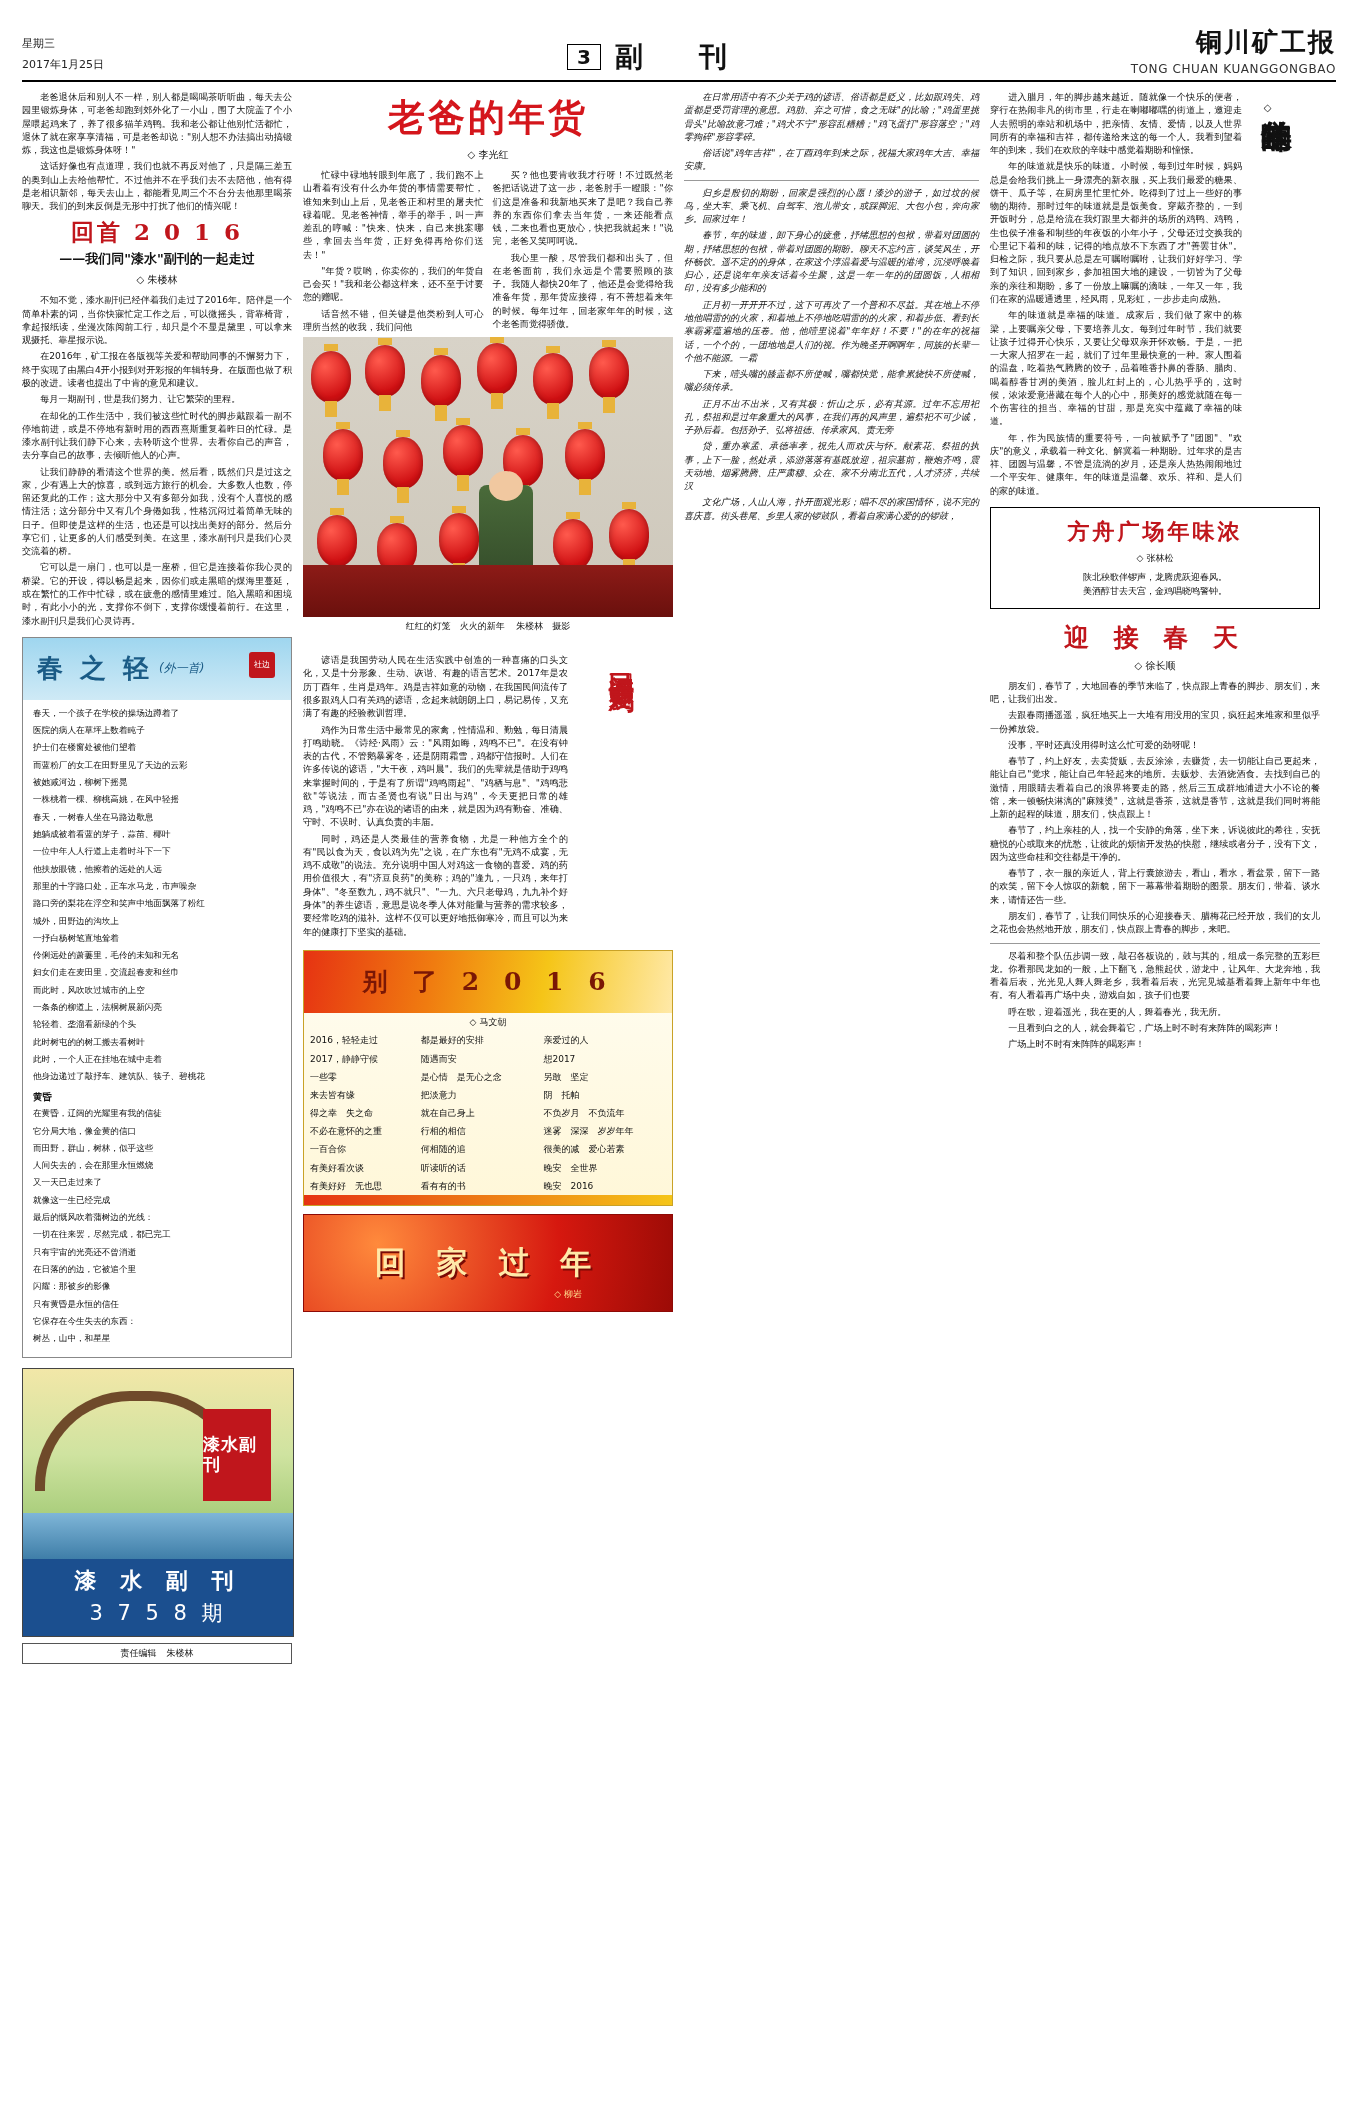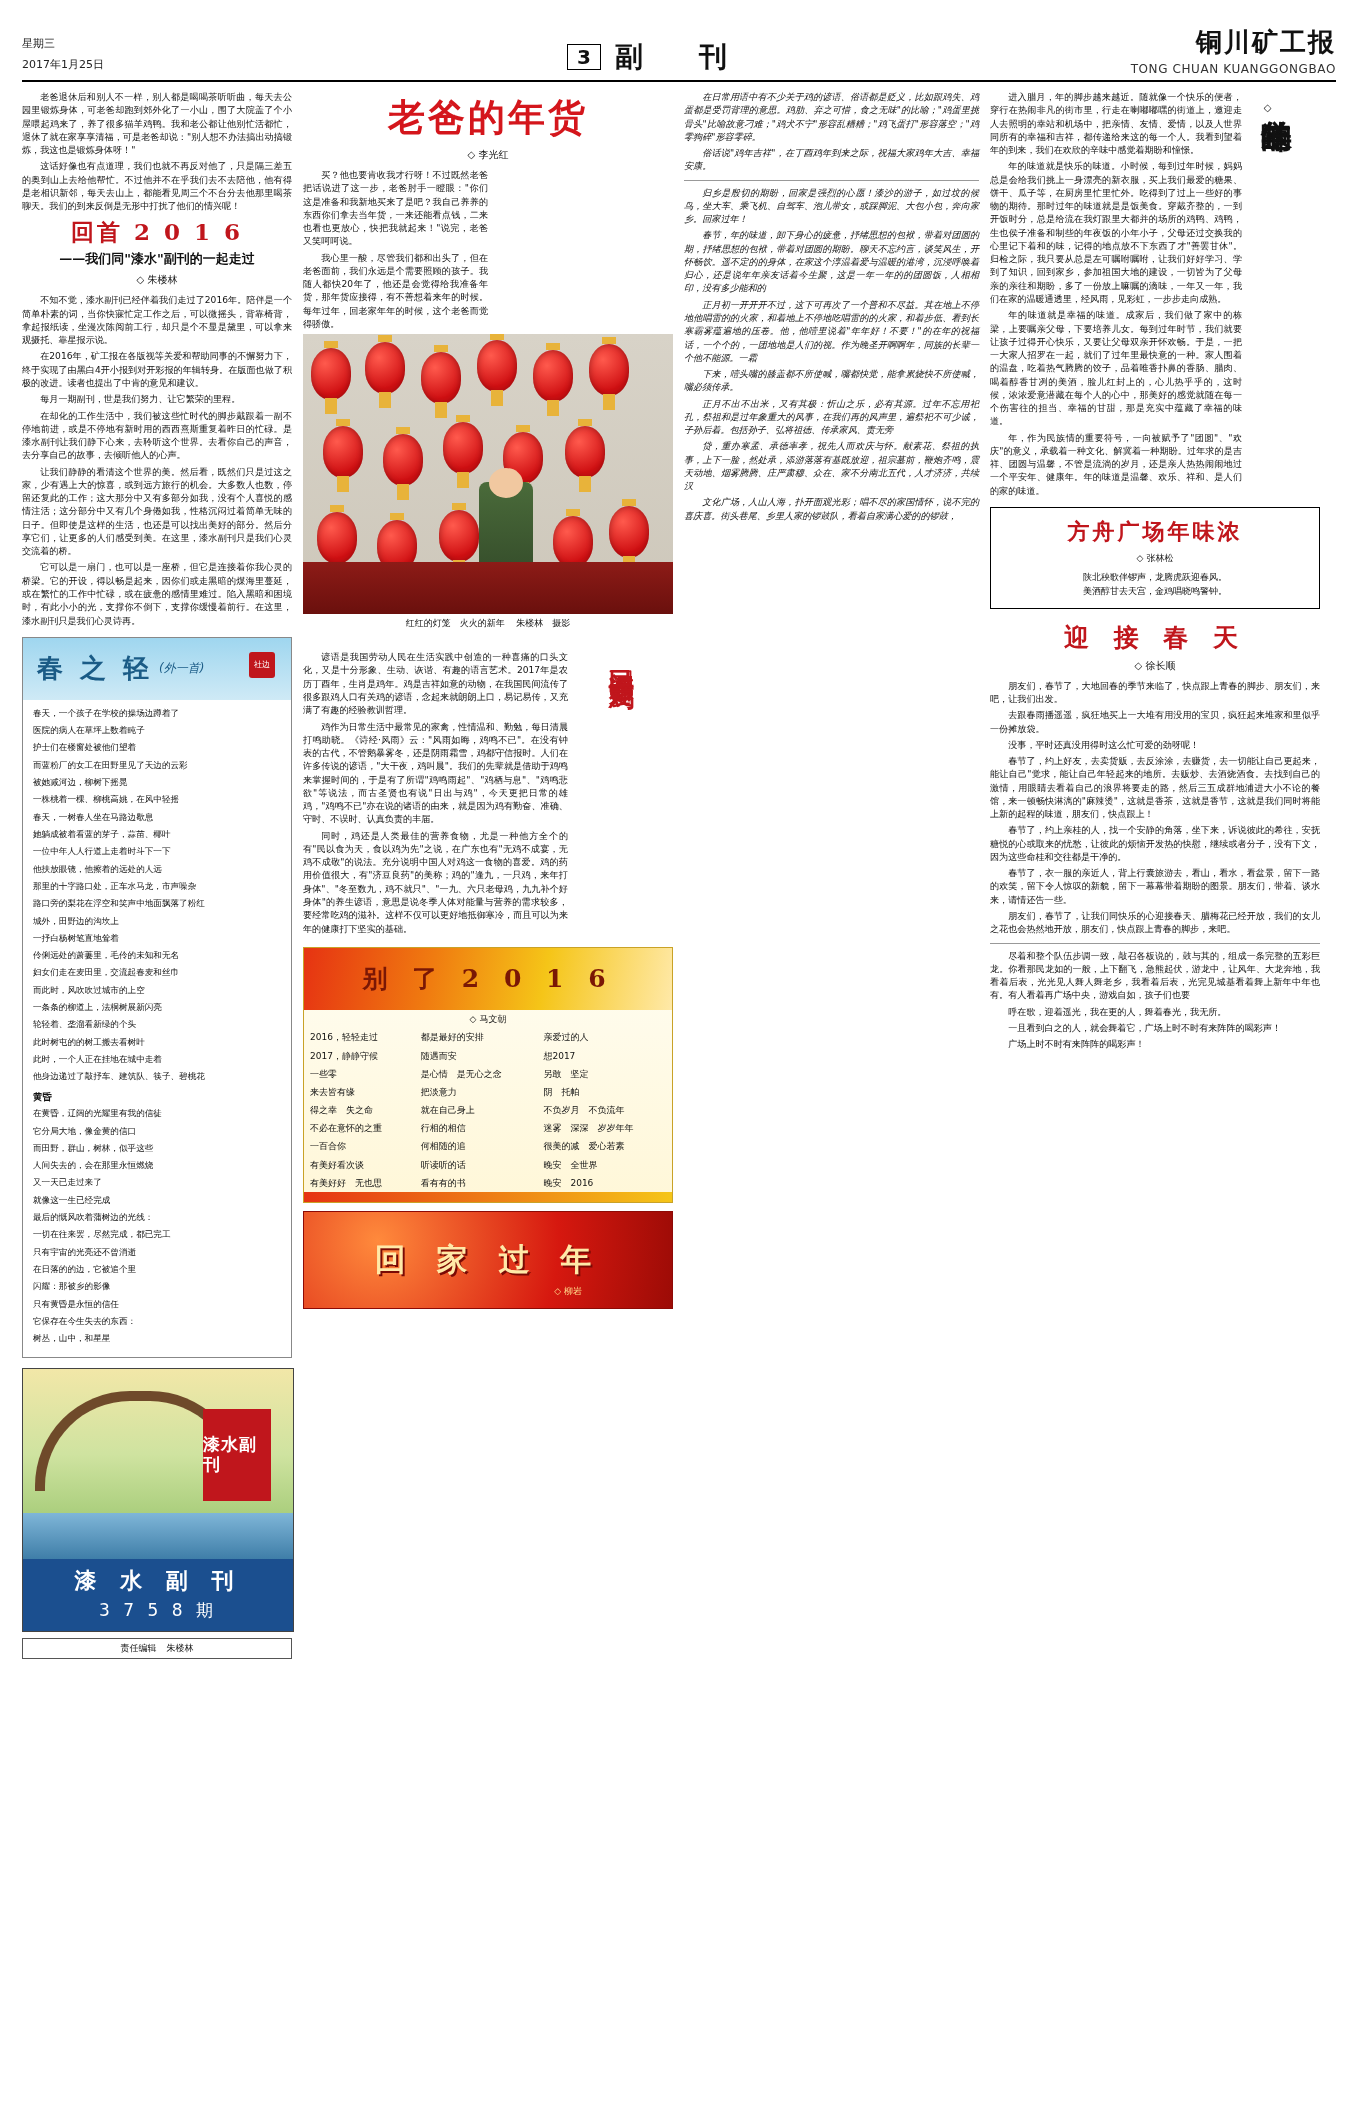--- a/index.html
+++ b/index.html
@@ -74,21 +74,21 @@
   .homebanner .t{font-size:31px;font-weight:bold;color:#ffe9a8;letter-spacing:10px;font-family:"DejaVu Serif","Liberation Serif",serif;text-shadow:2px 2px 0 #7a0a05;}
   .homebanner .sub{position:absolute;bottom:10px;right:90px;font-size:9px;color:#ffd98a;}
   
   .qishui{margin-top:10px;border:1px solid #444;width:100%;}
   .qs-art{height:190px;background:linear-gradient(#f2e7a8 0%,#cfe3a0 45%,#8fbf63 100%);position:relative;overflow:hidden;}
   .qs-art .arch{position:absolute;left:12px;top:22px;width:190px;height:90px;border:10px solid #6f4a2a;border-bottom:none;border-radius:95px 95px 0 0;}
   .qs-art .water{position:absolute;left:0;bottom:0;width:100%;height:46px;background:linear-gradient(#7fb6d8,#3f7ea8);}
   .qs-seal{position:absolute;right:22px;top:40px;width:68px;height:92px;background:#c0161c;color:#fff;display:flex;flex-direction:column;align-items:center;justify-content:center;font-size:17px;font-weight:bold;line-height:1.15;letter-spacing:1px;}
   .qs-bar{background:#1b4f8f;color:#fff;text-align:center;padding:7px 0 9px;}
   .qs-bar .t{font-size:22px;font-weight:bold;letter-spacing:8px;}
-  .qs-bar .n{font-size:17px;letter-spacing:4px;margin-top:3px;}
+  .qs-bar .n{font-size:21px;letter-spacing:4px;margin-top:3px;}
   .editor{border:1px solid #555;margin-top:6px;font-size:9px;padding:3px 6px;display:flex;gap:10px;justify-content:center;}
   .colsplit{display:flex;gap:9px;}
 </style>
 </head>
 <body>
 
 <div class="page">
 
   <div class="masthead">
     <div class="mh-left">
@@ -197,20 +197,25 @@
       <div class="editor">
         <span>责任编辑</span>
         <span>朱楼林</span>
       </div>
     </div>
 
     <div class="colB">
       <div class="hdr-laoba art-title-red">老爸的年货</div>
       <div class="byline">◇ 李光红</div>
       <div class="colsplit">
+        <div class="col-text" style="width:50%">
+          <p>忙碌中碌地转眼到年底了，我们跑不上山看着有没有什么办年货的事情需要帮忙，谁知来到山上后，见老爸正和村里的屠夫忙碌着呢。见老爸神情，举手的举手，叫一声差乱的哼喊："快来、快来，自己来挑案哪些，拿回去当年货，正好免得再给你们送去！"</p>
+          <p>"年货？哎哟，你卖你的，我们的年货自己会买！"我和老公都这样来，还不至于讨要您的赠呢。</p>
+          <p>话音然不错，但关键是他类粉到人可心理所当然的收我，我们问他</p>
+        </div>
         <div class="col-text" style="width:50%">
           <p>买？他也要肯收我才行呀！不过既然老爸把话说进了这一步，老爸肘手一瞪眼："你们这是准备和我新地买来了是吧？我自己养养的东西你们拿去当年货，一来还能看点钱，二来也看也更放心，快把我就起来！"说完，老爸又笑呵呵说。</p>
           <p>我心里一酸，尽管我们都和出头了，但在老爸面前，我们永远是个需要照顾的孩子。我随人都快20年了，他还是会觉得给我准备年货，那年货应接得，有不善想着来年的时候。每年过年，回老家年年的时候，这个老爸而觉得骄傲。</p>
         </div>
       </div>
 
       <div class="photo">
         <div class="sky"></div>
         <div class="lantern" style="left:8px;top:14px"></div>
         <div class="lantern" style="left:62px;top:8px"></div>

